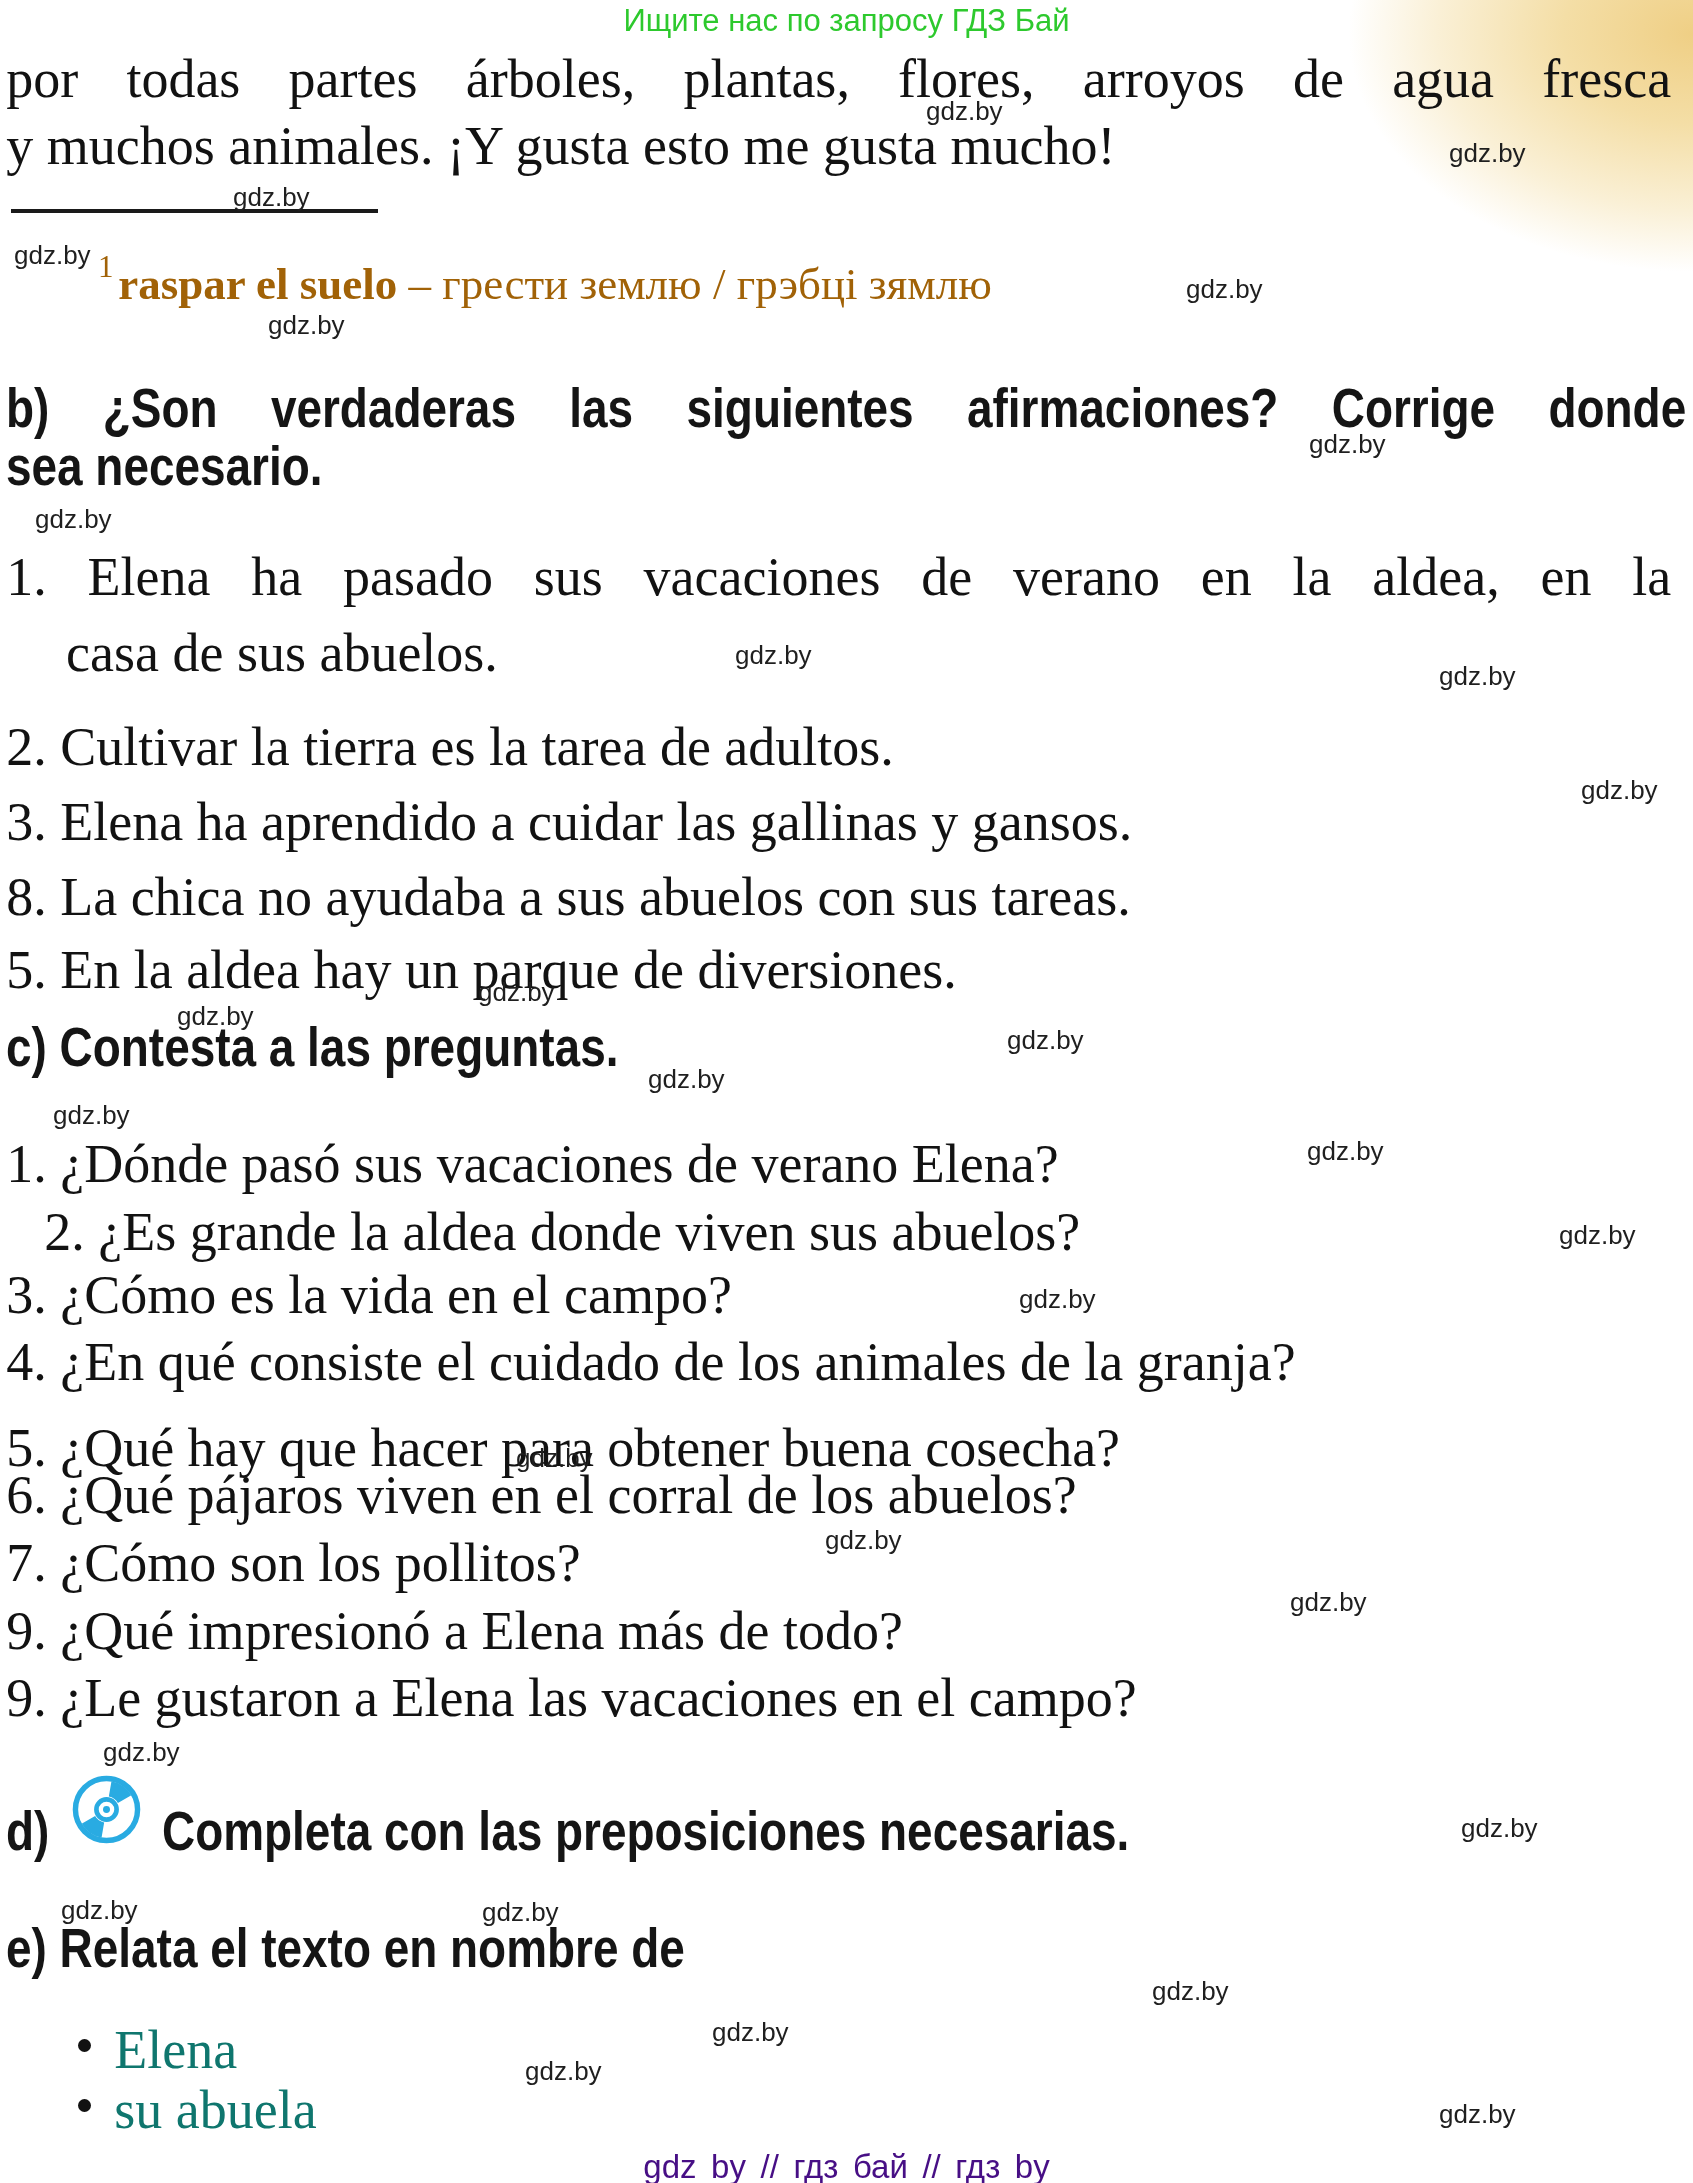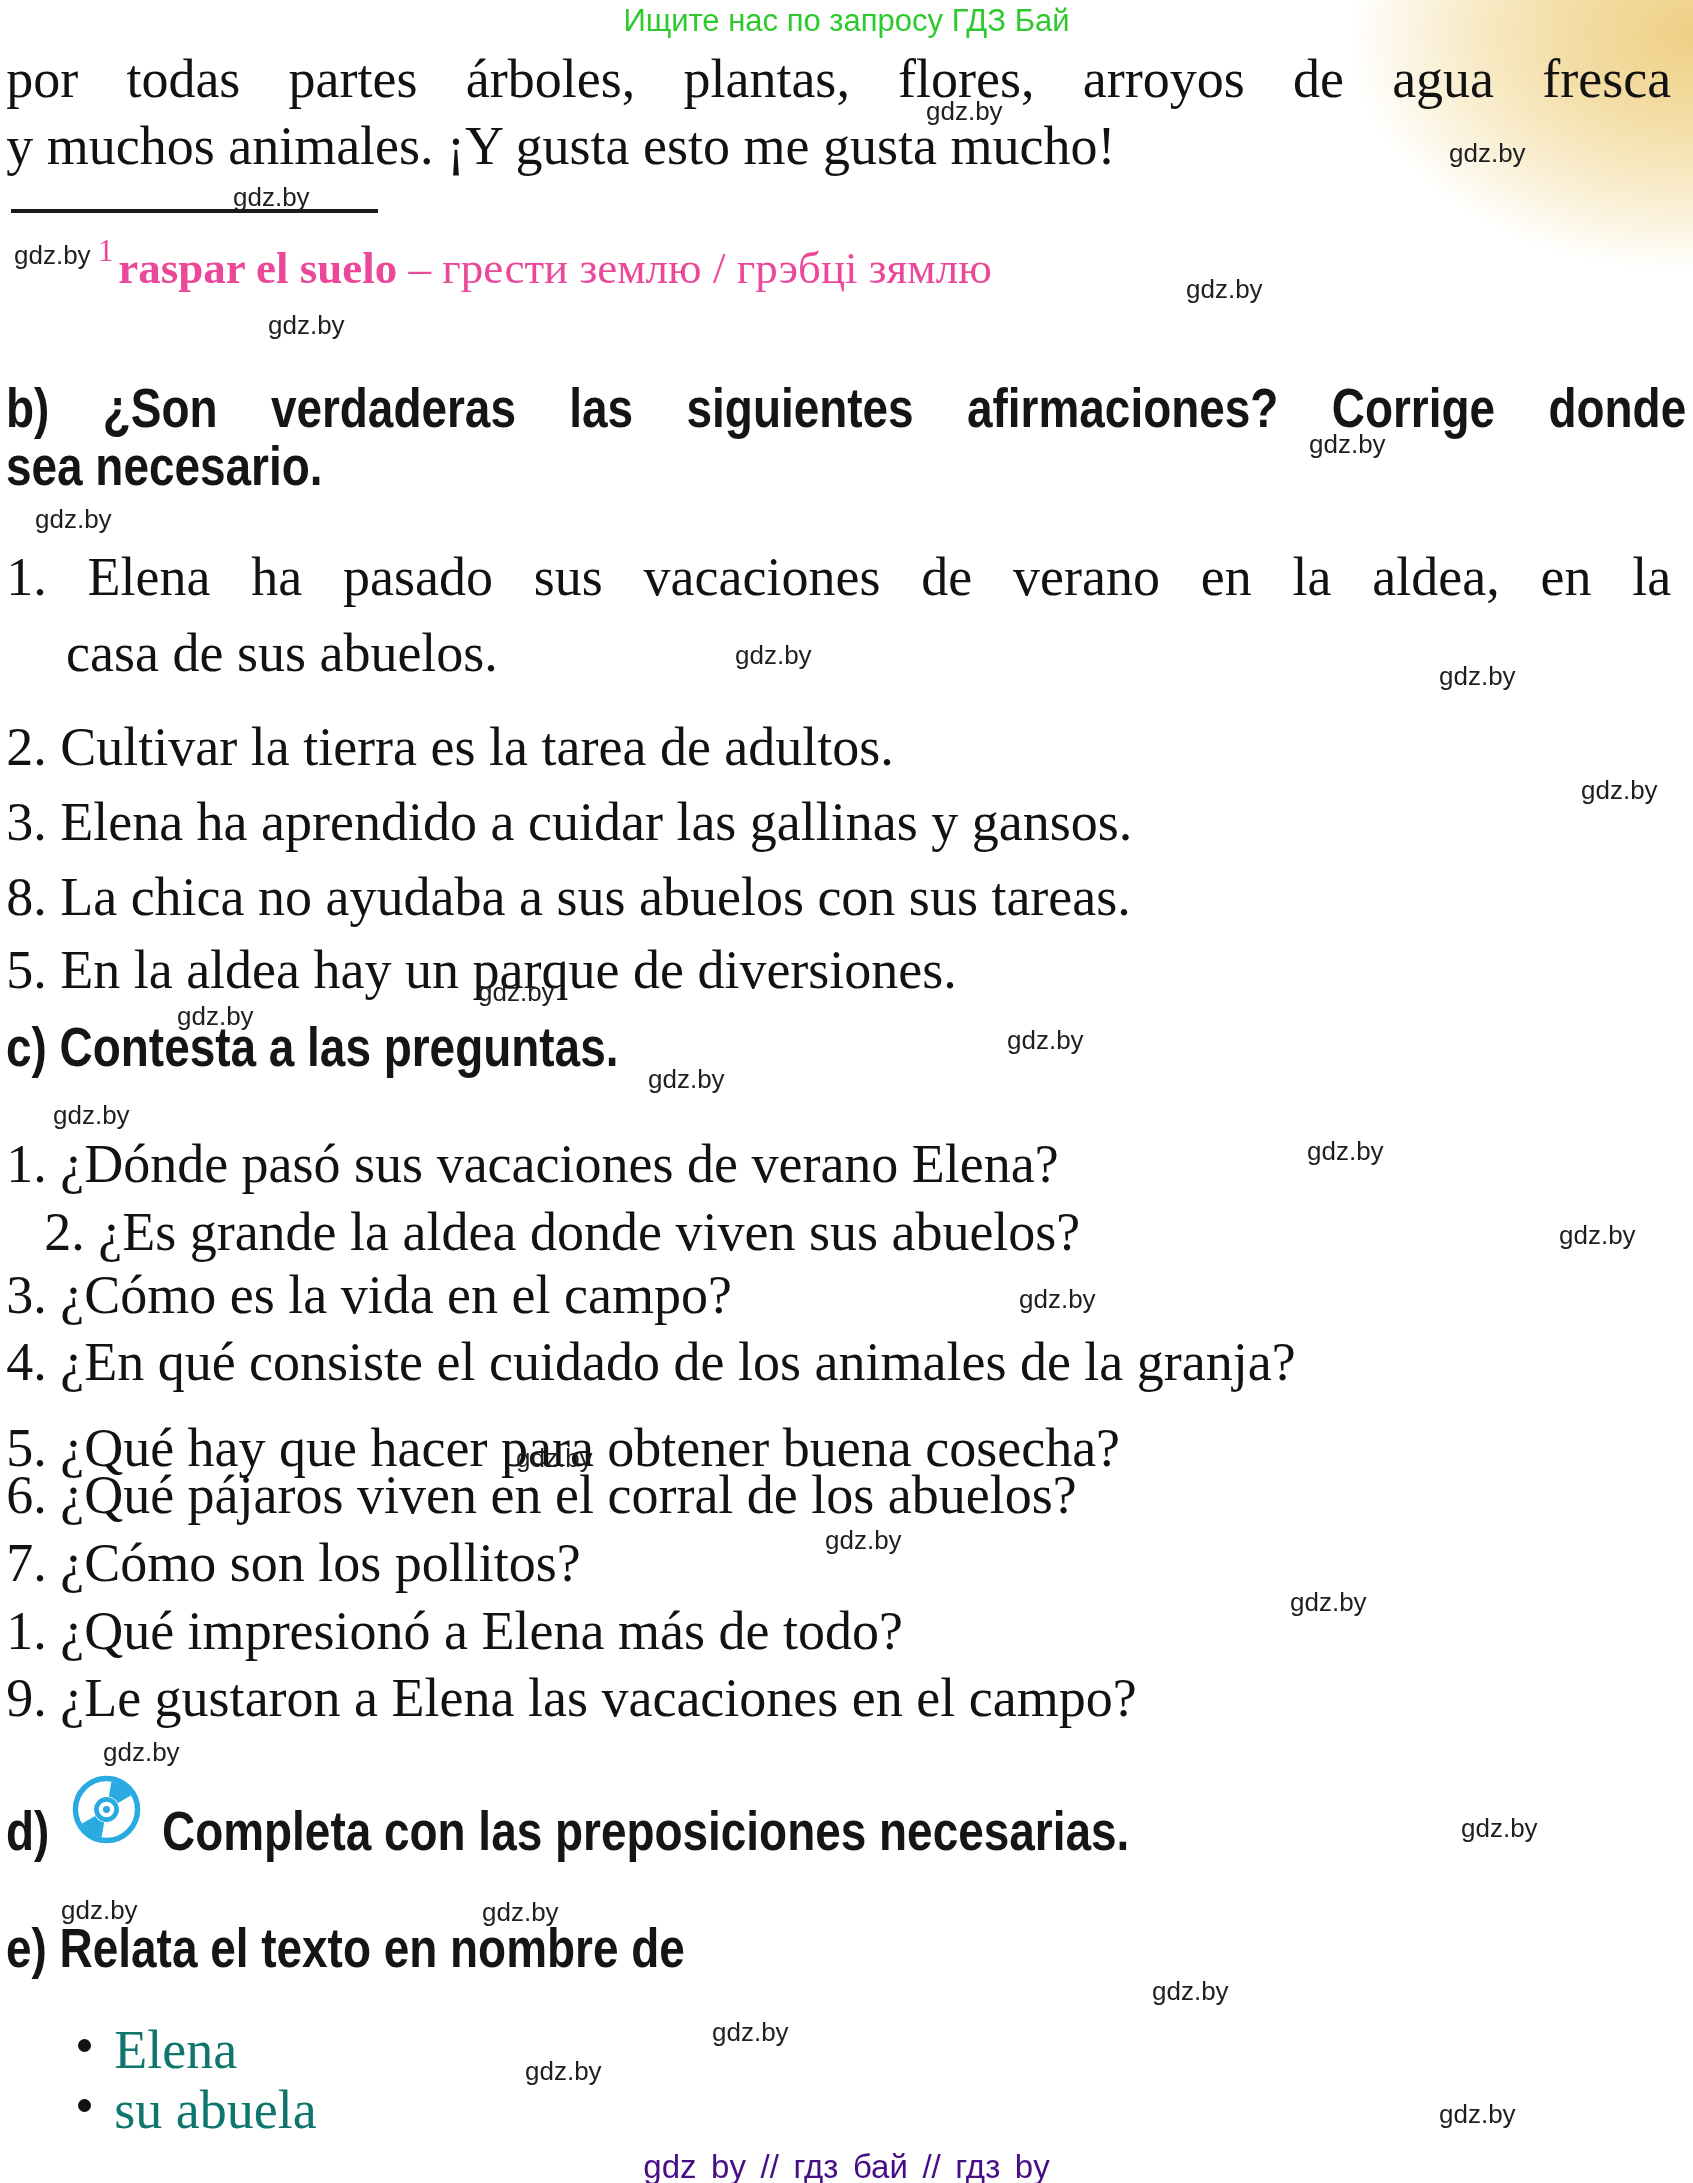--- a/index.html
+++ b/index.html
@@ -23,21 +23,21 @@
     white-space:nowrap;
   }
   .just{
     white-space:normal;text-align:justify;text-align-last:justify;
   }
   .h-sans{
     position:absolute;font:bold 56px/1.15 "Liberation Sans", sans-serif;color:#151515;
     white-space:nowrap;transform:scaleX(0.82);transform-origin:0 0;
   }
   .fn-line{
-    position:absolute;font:45px/1.15 "Liberation Serif", serif;color:#ec4899;white-space:nowrap;
+    position:absolute;font:45px/1.15 "Liberation Serif", serif;color:#a16207;white-space:nowrap;margin-top:16px;
   }
   .fn-line sup{font-size:31px;vertical-align:22px;margin-right:4.7px;}
   .fn-line b{font-weight:bold;}
   .rule{
     position:absolute;left:11px;top:209px;width:367px;height:3.9px;background:#1a1a1a;
   }
   .wm{
     position:absolute;font:26px/1.2 "Liberation Sans", sans-serif;color:#1f1f1f;white-space:nowrap;
   }
   .bullet-row{
@@ -79,21 +79,21 @@
 <div class="serif-line" style="left:6.2px;top:939px;">5. En la aldea hay un parque de diversiones.</div>
 
 <div class="h-sans" style="left:6.2px;top:1015px;">c) Contesta a las preguntas.</div>
 <div class="serif-line" style="left:6.2px;top:1133px;">1. ¿Dónde pasó sus vacaciones de verano Elena?</div>
 <div class="serif-line" style="left:6.2px;top:1201px;margin-left:38px;">2. ¿Es grande la aldea donde viven sus abuelos?</div>
 <div class="serif-line" style="left:6.2px;top:1264px;">3. ¿Cómo es la vida en el campo?</div>
 <div class="serif-line" style="left:6.2px;top:1331px;">4. ¿En qué consiste el cuidado de los animales de la granja?</div>
 <div class="serif-line" style="left:6.2px;top:1397px;margin-top:20px;">5. ¿Qué hay que hacer para obtener buena cosecha?</div>
 <div class="serif-line" style="left:6.2px;top:1464px;">6. ¿Qué pájaros viven en el corral de los abuelos?</div>
 <div class="serif-line" style="left:6.2px;top:1532px;">7. ¿Cómo son los pollitos?</div>
-<div class="serif-line" style="left:6.2px;top:1600px;">1. ¿Qué impresionó a Elena más de todo?</div>
+<div class="serif-line" style="left:6.2px;top:1600px;">9. ¿Qué impresionó a Elena más de todo?</div>
 <div class="serif-line" style="left:6.2px;top:1667px;">9. ¿Le gustaron a Elena las vacaciones en el campo?</div>
 
 <div class="h-sans" style="left:6.2px;top:1799px;">d)</div>
 <svg class="cd-icon" viewBox="0 0 94 94">
   <circle cx="47" cy="47" r="40" fill="#ffffff" stroke="#29abe2" stroke-width="7"></circle>
   <path d="M53.4 10.6 A37 37 0 0 1 79 28.5 L61.7 38.5 A17 17 0 0 0 50 30.3 Z" fill="#29abe2"></path>
   <path d="M40.6 83.4 A37 37 0 0 1 15 65.5 L32.3 55.5 A17 17 0 0 0 44 63.7 Z" fill="#29abe2"></path>
   <circle cx="47" cy="47" r="13" fill="#ffffff" stroke="#29abe2" stroke-width="6"></circle>
   <circle cx="47" cy="47" r="4.5" fill="#29abe2"></circle>
 </svg>

